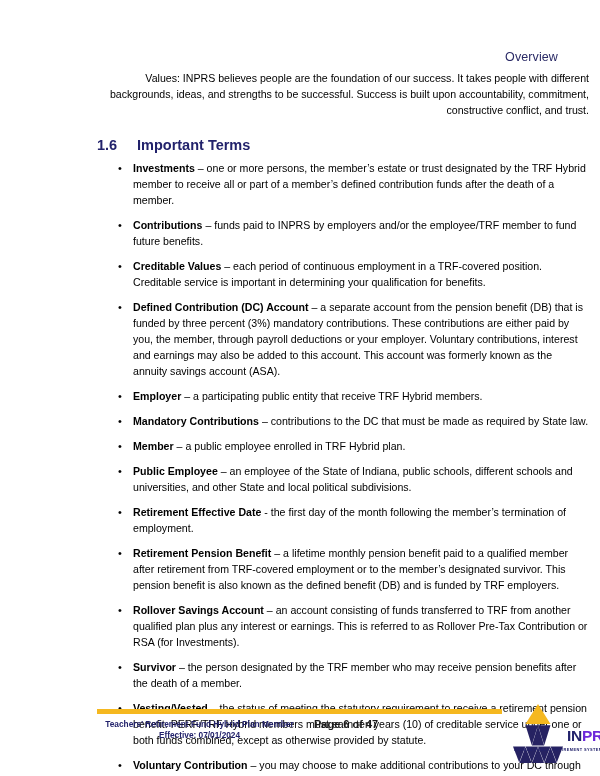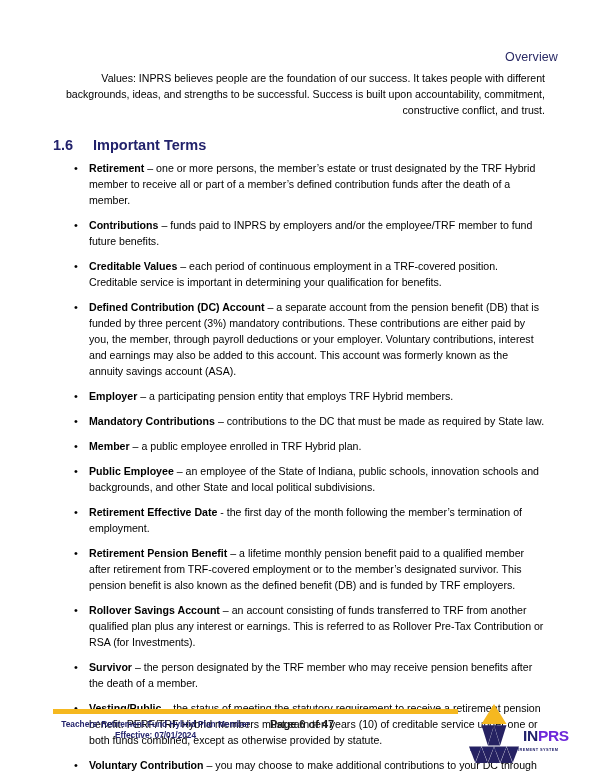--- a/index.html
+++ b/index.html
@@ -14,20 +14,21 @@
     position: relative;
     font-family: "Liberation Sans", sans-serif;
     color: #000000;
     overflow: hidden;
   }
 
   .page {
     position: absolute;
     inset: 0;
     padding: 0;
+    margin-left: 44px;
   }
 
   
   .doc-header {
     position: absolute;
     top: 50px;
     left: 53px;
     right: 42px;
     text-align: right;
     font-size: 12.5px;
@@ -165,33 +166,33 @@
   <div class="content">
 
     <p class="intro">Values: INPRS believes people are the foundation of our success. It takes people with different backgrounds, ideas, and strengths to be successful. Success is built upon accountability, commitment, constructive conflict, and trust.</p>
 
     <h2 class="section-heading">
       <span class="sec-num">1.6</span>
       <span class="sec-title">Important Terms</span>
     </h2>
 
     <ul class="terms" id="terms-list">
-        <li><span class="bullet">•</span><span class="term-name">Retirement</span><span> – one or more persons, the member’s estate or trust designated by the TRF Hybrid member to receive all or part of a member’s defined contribution funds after the death of a member.</span></li>
+        <li><span class="bullet">•</span><span class="term-name">Investments</span><span> – one or more persons, the member’s estate or trust designated by the TRF Hybrid member to receive all or part of a member’s defined contribution funds after the death of a member.</span></li>
         <li><span class="bullet">•</span><span class="term-name">Contributions</span><span> – funds paid to INPRS by employers and/or the employee/TRF member to fund future benefits.</span></li>
         <li><span class="bullet">•</span><span class="term-name">Creditable Values</span><span> – each period of continuous employment in a TRF-covered position. Creditable service is important in determining your qualification for benefits.</span></li>
         <li><span class="bullet">•</span><span class="term-name">Defined Contribution (DC) Account</span><span> – a separate account from the pension benefit (DB) that is funded by three percent (3%) mandatory contributions. These contributions are either paid by you, the member, through payroll deductions or your employer. Voluntary contributions, interest and earnings may also be added to this account. This account was formerly known as the annuity savings account (ASA).</span></li>
-        <li><span class="bullet">•</span><span class="term-name">Employer</span><span> – a participating pension entity that employs TRF Hybrid members.</span></li>
+        <li><span class="bullet">•</span><span class="term-name">Employer</span><span> – a participating public entity that receive TRF Hybrid members.</span></li>
         <li><span class="bullet">•</span><span class="term-name">Mandatory Contributions</span><span> – contributions to the DC that must be made as required by State law.</span></li>
         <li><span class="bullet">•</span><span class="term-name">Member</span><span> – a public employee enrolled in TRF Hybrid plan.</span></li>
-        <li><span class="bullet">•</span><span class="term-name">Public Employee</span><span> – an employee of the State of Indiana, public schools, innovation schools and backgrounds, and other State and local political subdivisions.</span></li>
+        <li><span class="bullet">•</span><span class="term-name">Public Employee</span><span> – an employee of the State of Indiana, public schools, different schools and universities, and other State and local political subdivisions.</span></li>
         <li><span class="bullet">•</span><span class="term-name">Retirement Effective Date</span><span> - the first day of the month following the member’s termination of employment.</span></li>
         <li><span class="bullet">•</span><span class="term-name">Retirement Pension Benefit</span><span> – a lifetime monthly pension benefit paid to a qualified member after retirement from TRF-covered employment or to the member’s designated survivor. This pension benefit is also known as the defined benefit (DB) and is funded by TRF employers.</span></li>
         <li><span class="bullet">•</span><span class="term-name">Rollover Savings Account</span><span> – an account consisting of funds transferred to TRF from another qualified plan plus any interest or earnings. This is referred to as Rollover Pre-Tax Contribution or RSA (for Investments).</span></li>
         <li><span class="bullet">•</span><span class="term-name">Survivor</span><span> – the person designated by the TRF member who may receive pension benefits after the death of a member.</span></li>
-        <li><span class="bullet">•</span><span class="term-name">Vesting/Public</span><span> – the status of meeting the statutory requirement to receive a retirement pension benefit. PERF/TRF Hybrid members must earn ten years (10) of creditable service under one or both funds combined, except as otherwise provided by statute.</span></li>
+        <li><span class="bullet">•</span><span class="term-name">Vesting/Vested</span><span> – the status of meeting the statutory requirement to receive a retirement pension benefit. PERF/TRF Hybrid members must earn ten years (10) of creditable service under one or both funds combined, except as otherwise provided by statute.</span></li>
         <li><span class="bullet">•</span><span class="term-name">Voluntary Contribution</span><span> – you may choose to make additional contributions to your DC through payroll deductions if your employer participates in the program.</span></li>
       </ul>
 
   </div>
 
   <div class="footer-rule"></div>
 
   <div class="footer">
     <div class="footer-left">
       <div>Teachers’ Retirement Fund Hybrid Plan Member</div>

